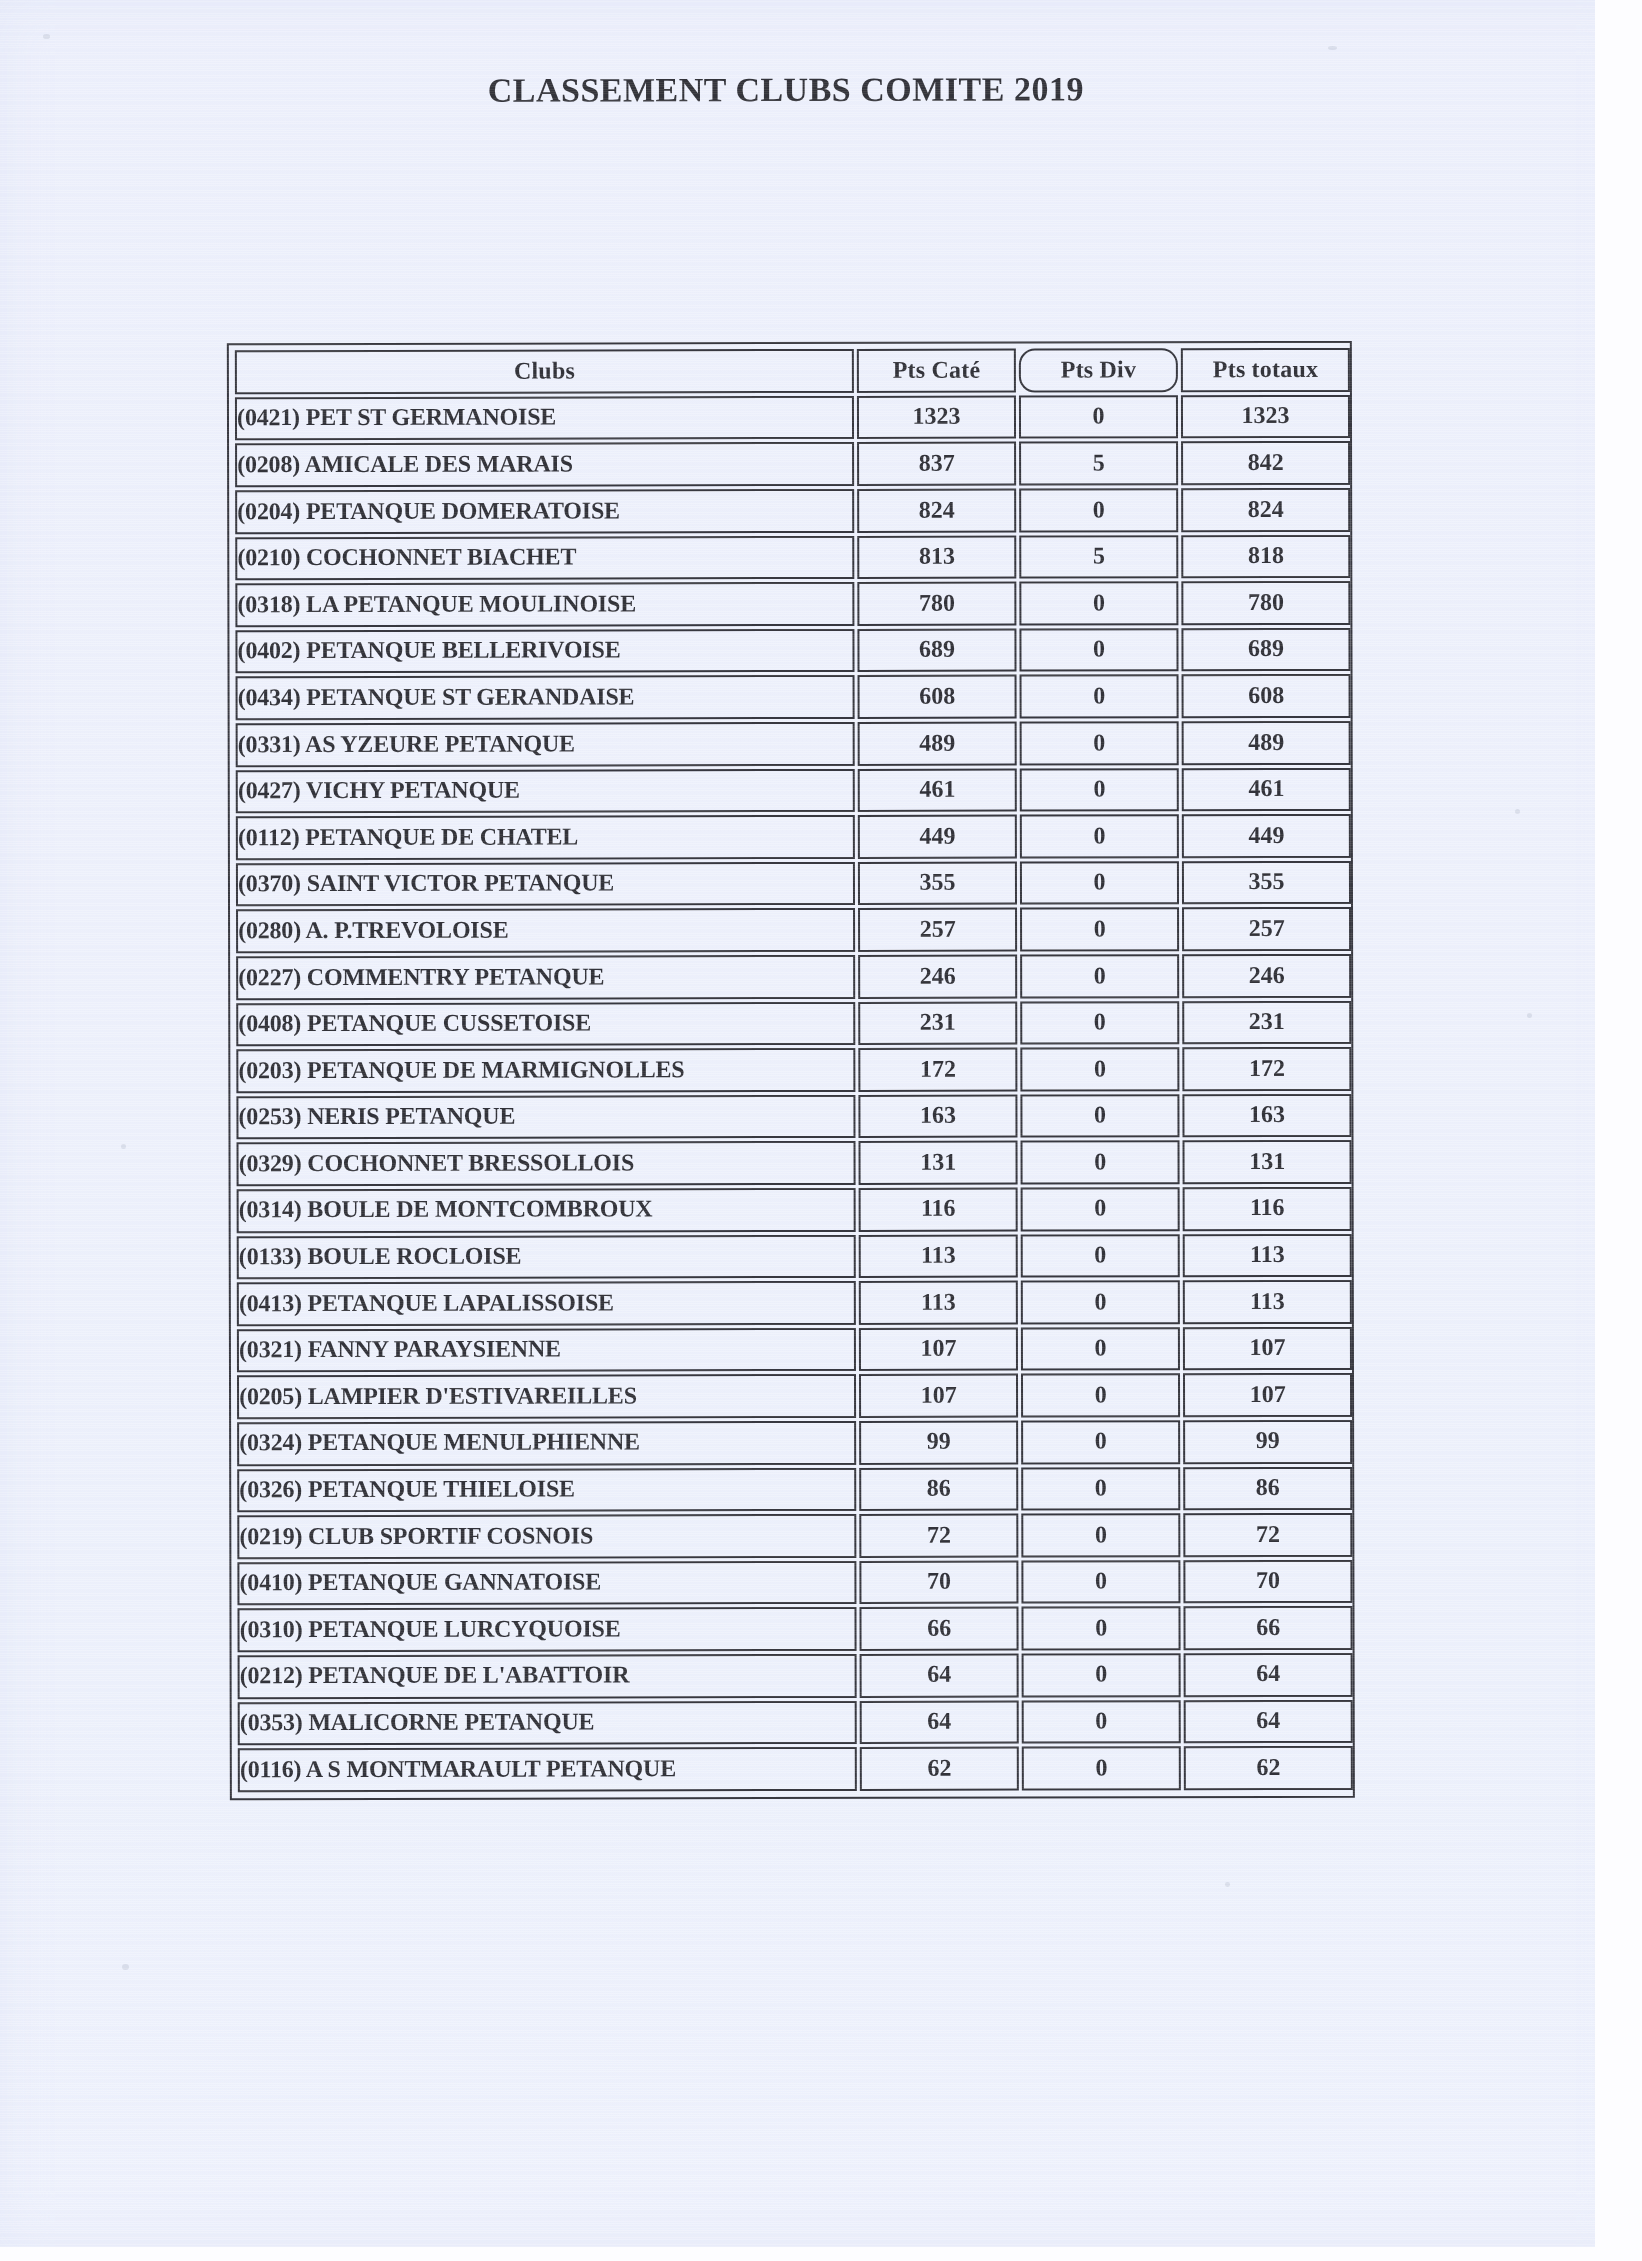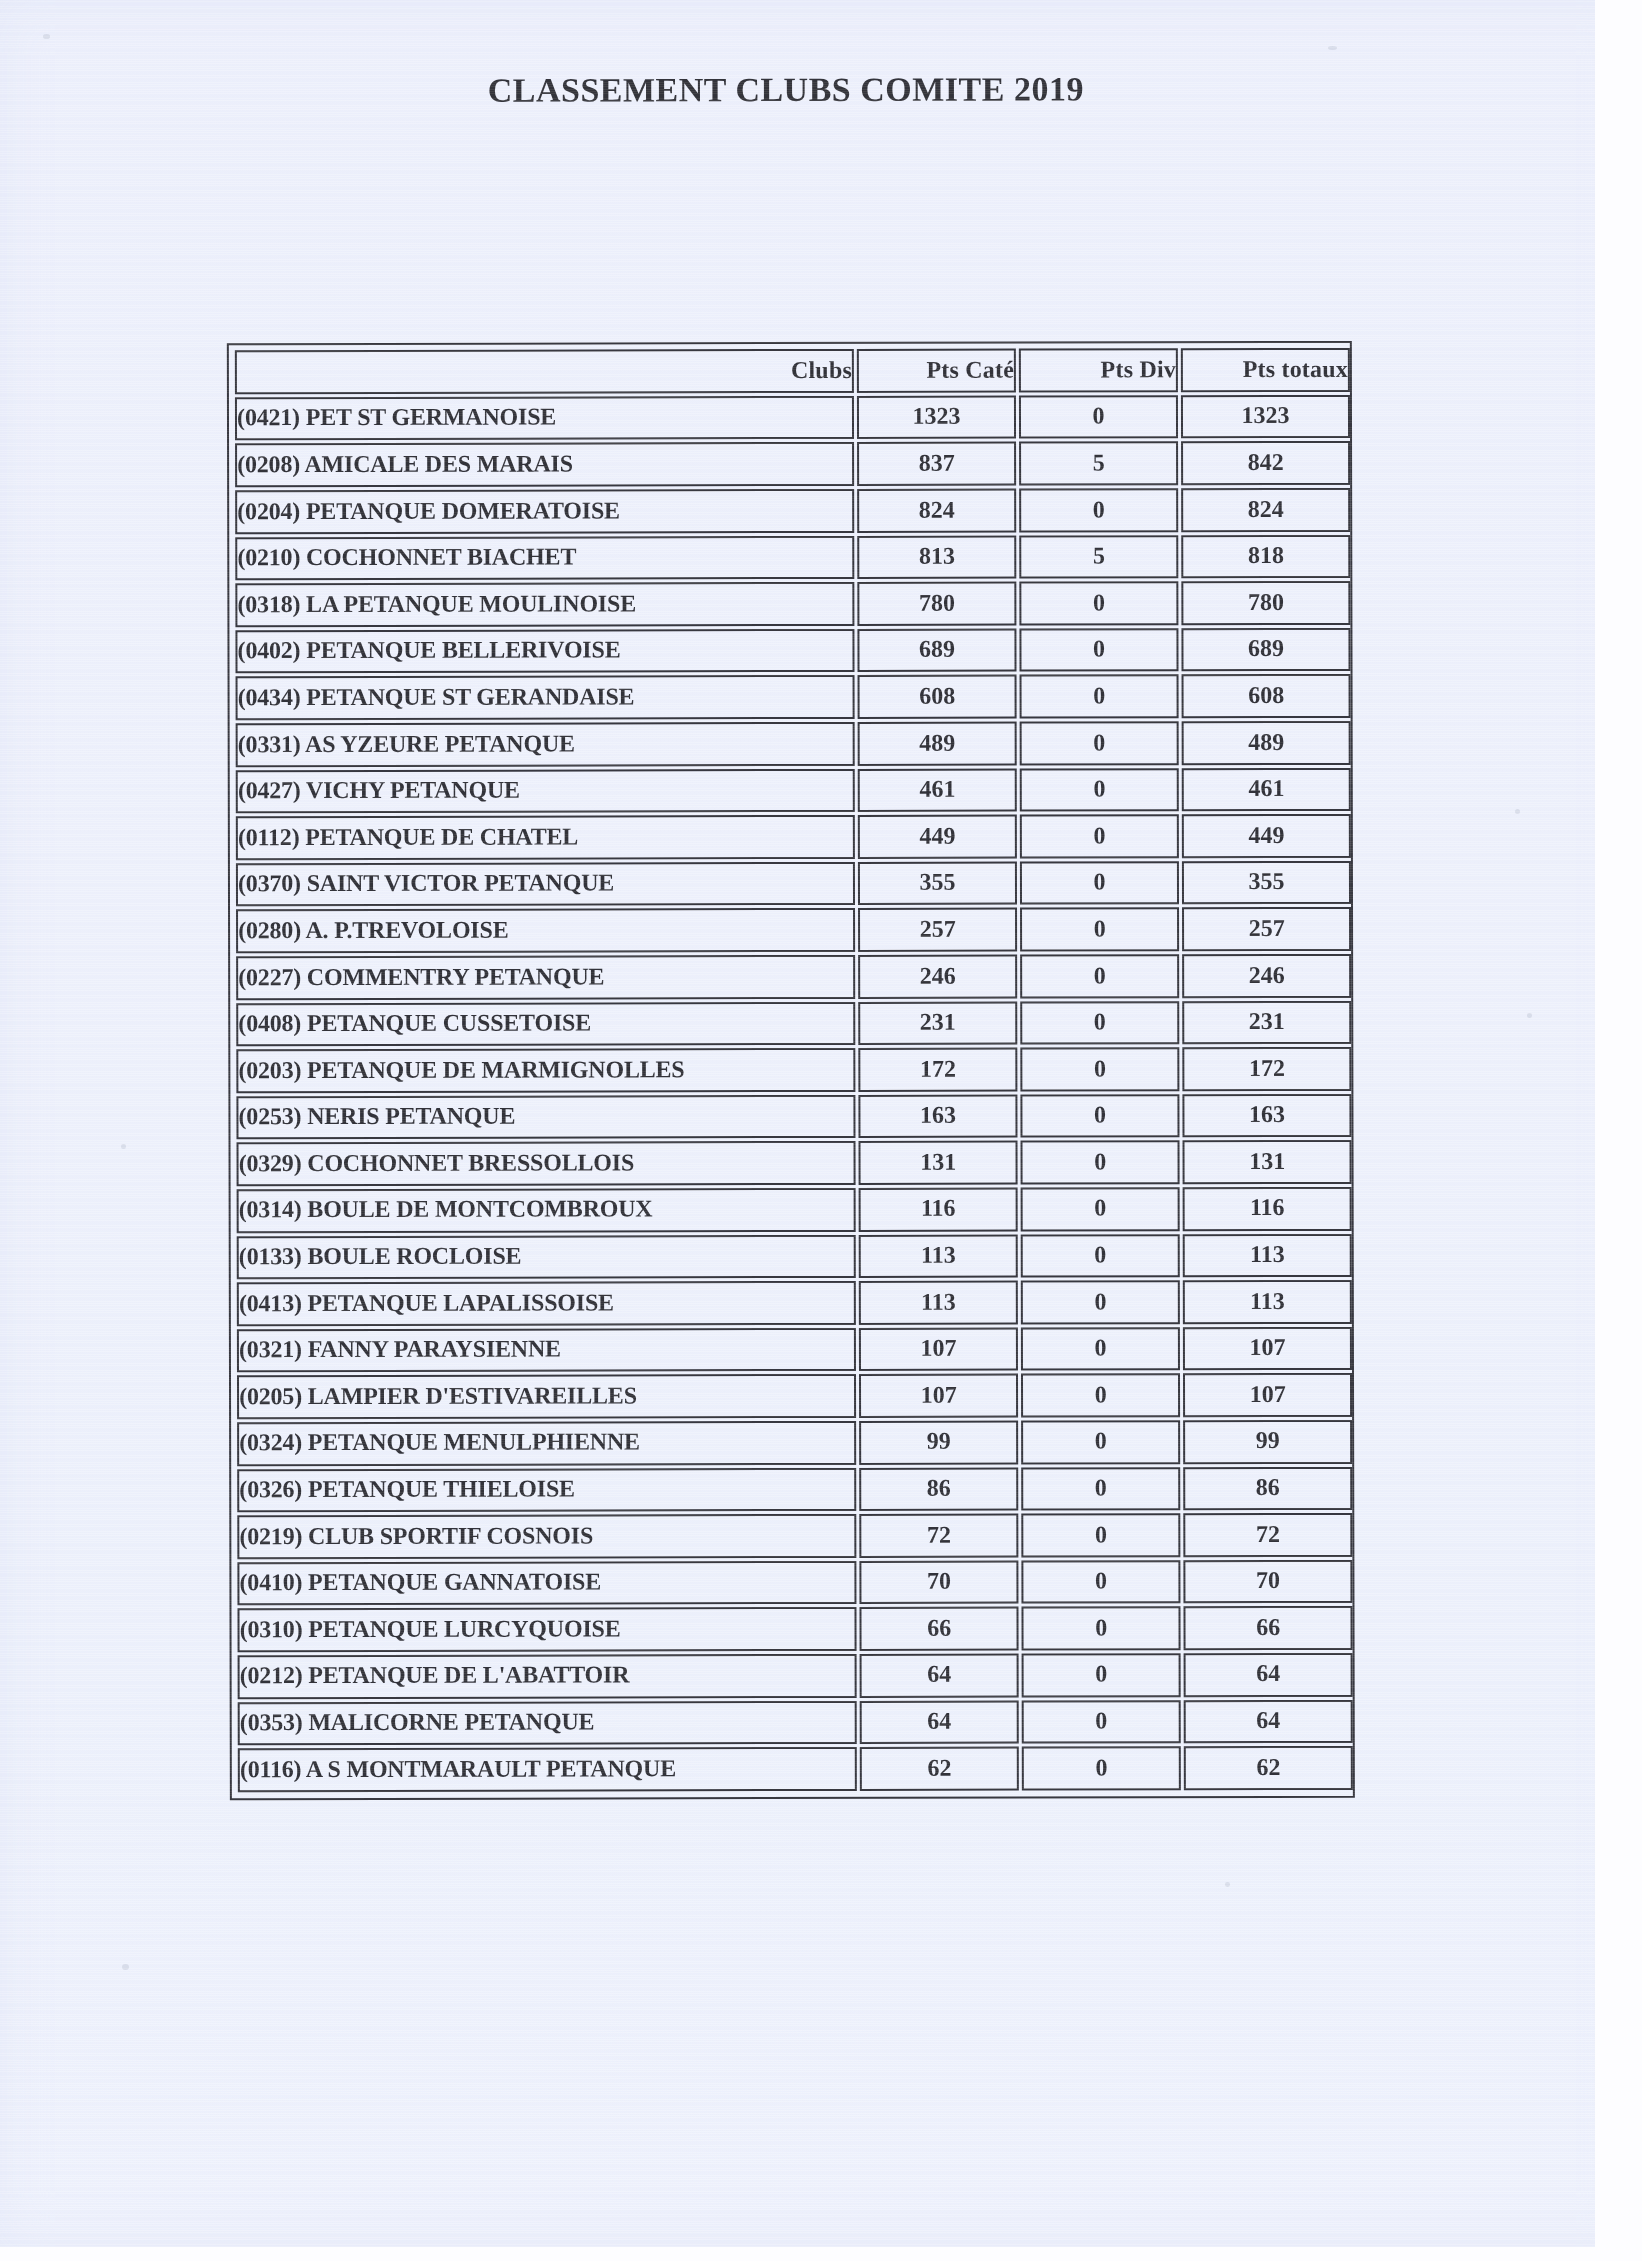--- a/index.html
+++ b/index.html
@@ -100,27 +100,27 @@
     border: 2.3px solid #1b1b22;
     font-size: 24px;
     font-weight: bold;
     color: #15151b;
     height: 35px;
     padding: 1.5px 0 3.1px 0;
     background: transparent;
     font-family: "Liberation Serif", "DejaVu Serif", serif;
   }
   table.ranking th {
-    text-align: right;
+    text-align: center;
     letter-spacing: 0.2px;
     margin-top: 12px;
   }
   th.col-clubs  { width: 615px; }
   th.col-cat    { width: 155px; }
-  th.col-div    { width: 155px; }
+  th.col-div    { width: 155px; border-radius: 16px; }
   th.col-tot    { width: 165px; }
 
   td.club-name {
     text-align: left;
     padding-left: 7px;
     letter-spacing: -0.2px;
   }
   td.num {
     text-align: center;
     font-weight: normal;

